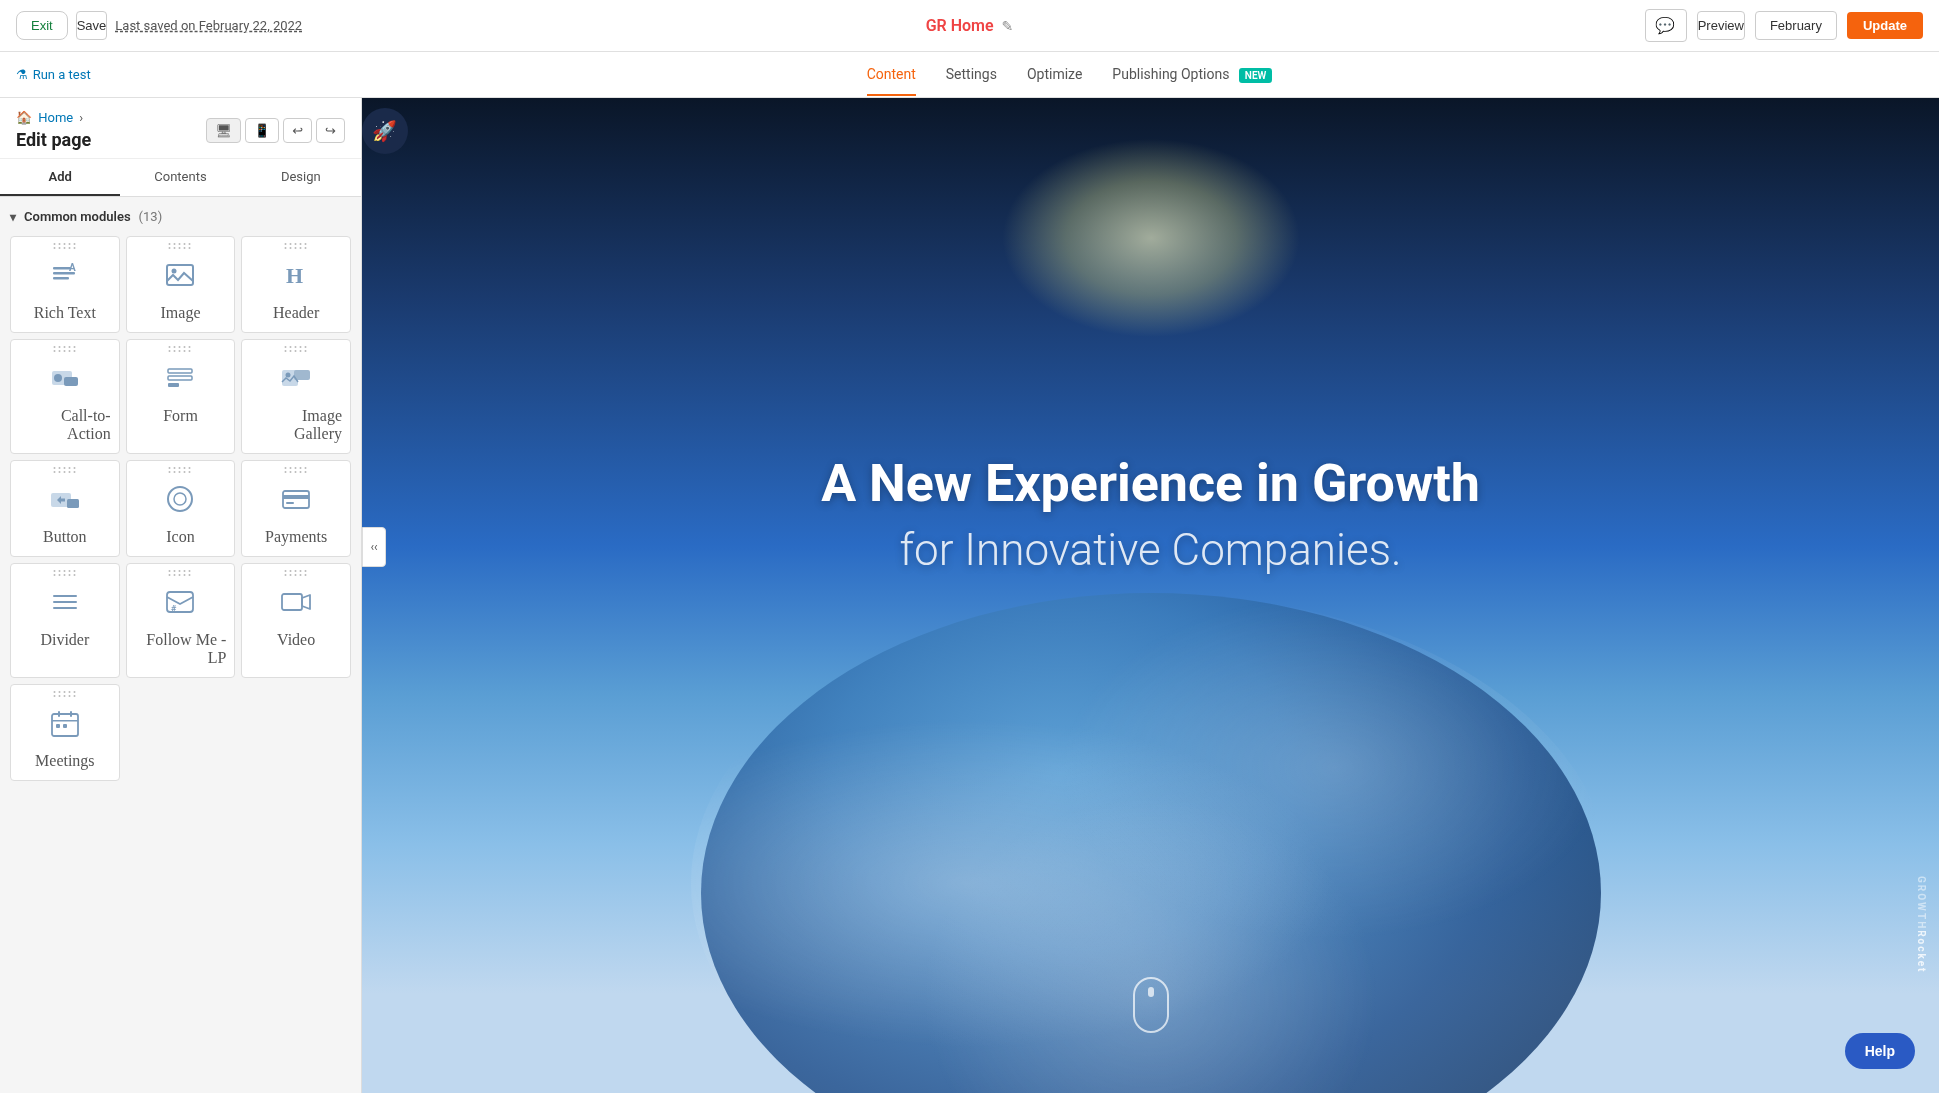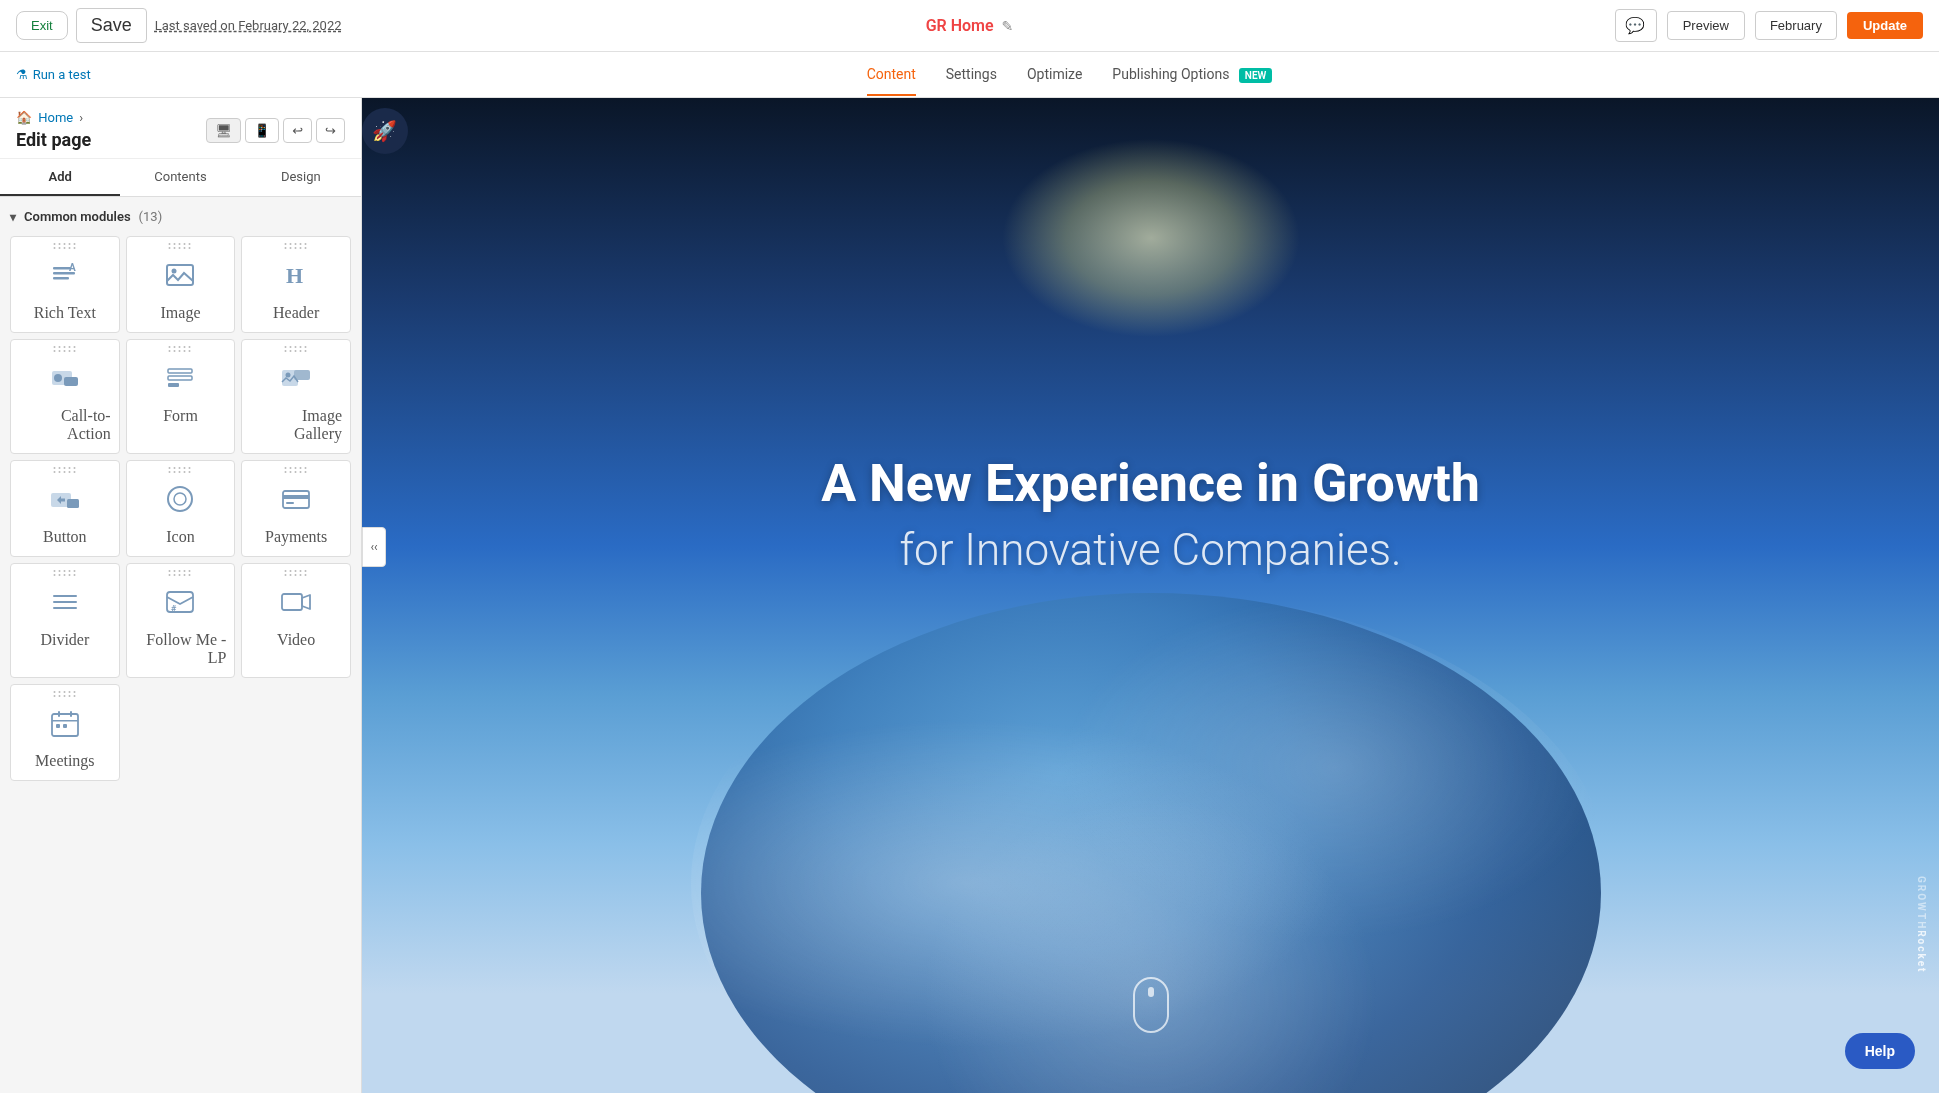--- a/index.html
+++ b/index.html
@@ -27,24 +27,24 @@
       background: #fff;
       padding: 6px 14px;
       border-radius: 8px;
       cursor: pointer;
       font-size: 13px;
       color: #15803d;
     }
     .btn-save {
       border: 1px solid #ccc;
       background: #fff;
-      padding: 6px 14px;
+      padding: 6px 0;
       border-radius: 4px;
       cursor: pointer;
-      font-size: 18px;
+      font-size: 13px;
       color: #333;
     }
     .last-saved {
       font-size: 13px;
       color: #555;
       text-decoration: underline;
       text-decoration-style: dashed;
     }
     .page-title {
       font-size: 16px;
@@ -81,21 +81,21 @@
       background: #fff;
       padding: 6px 10px;
       border-radius: 4px;
       cursor: pointer;
       font-size: 16px;
       color: #555;
     }
     .btn-preview {
       border: 1px solid #ccc;
       background: #fff;
-      padding: 6px 15px;
+      padding: 6px 0;
       border-radius: 4px;
       cursor: pointer;
       font-size: 13px;
       color: #333;
     }
 
     
     .sub-nav {
       display: flex;
       align-items: center;

